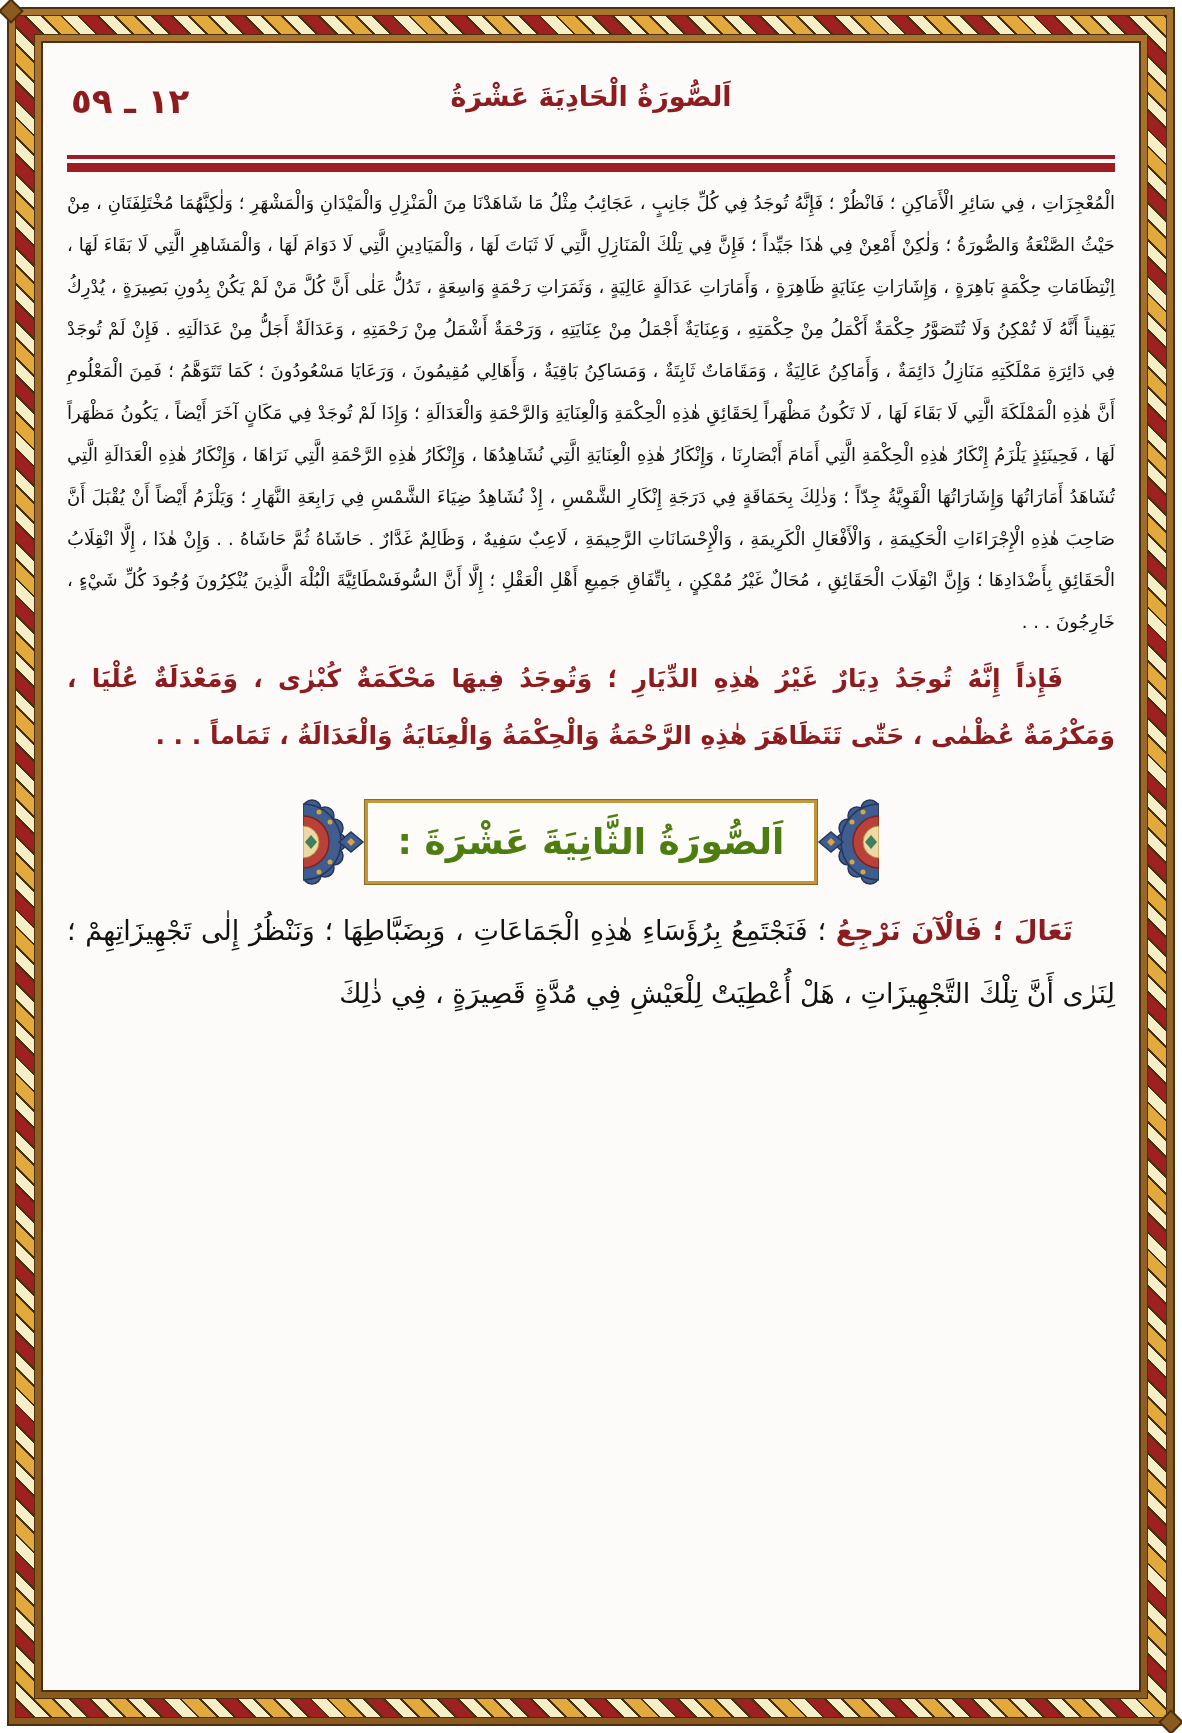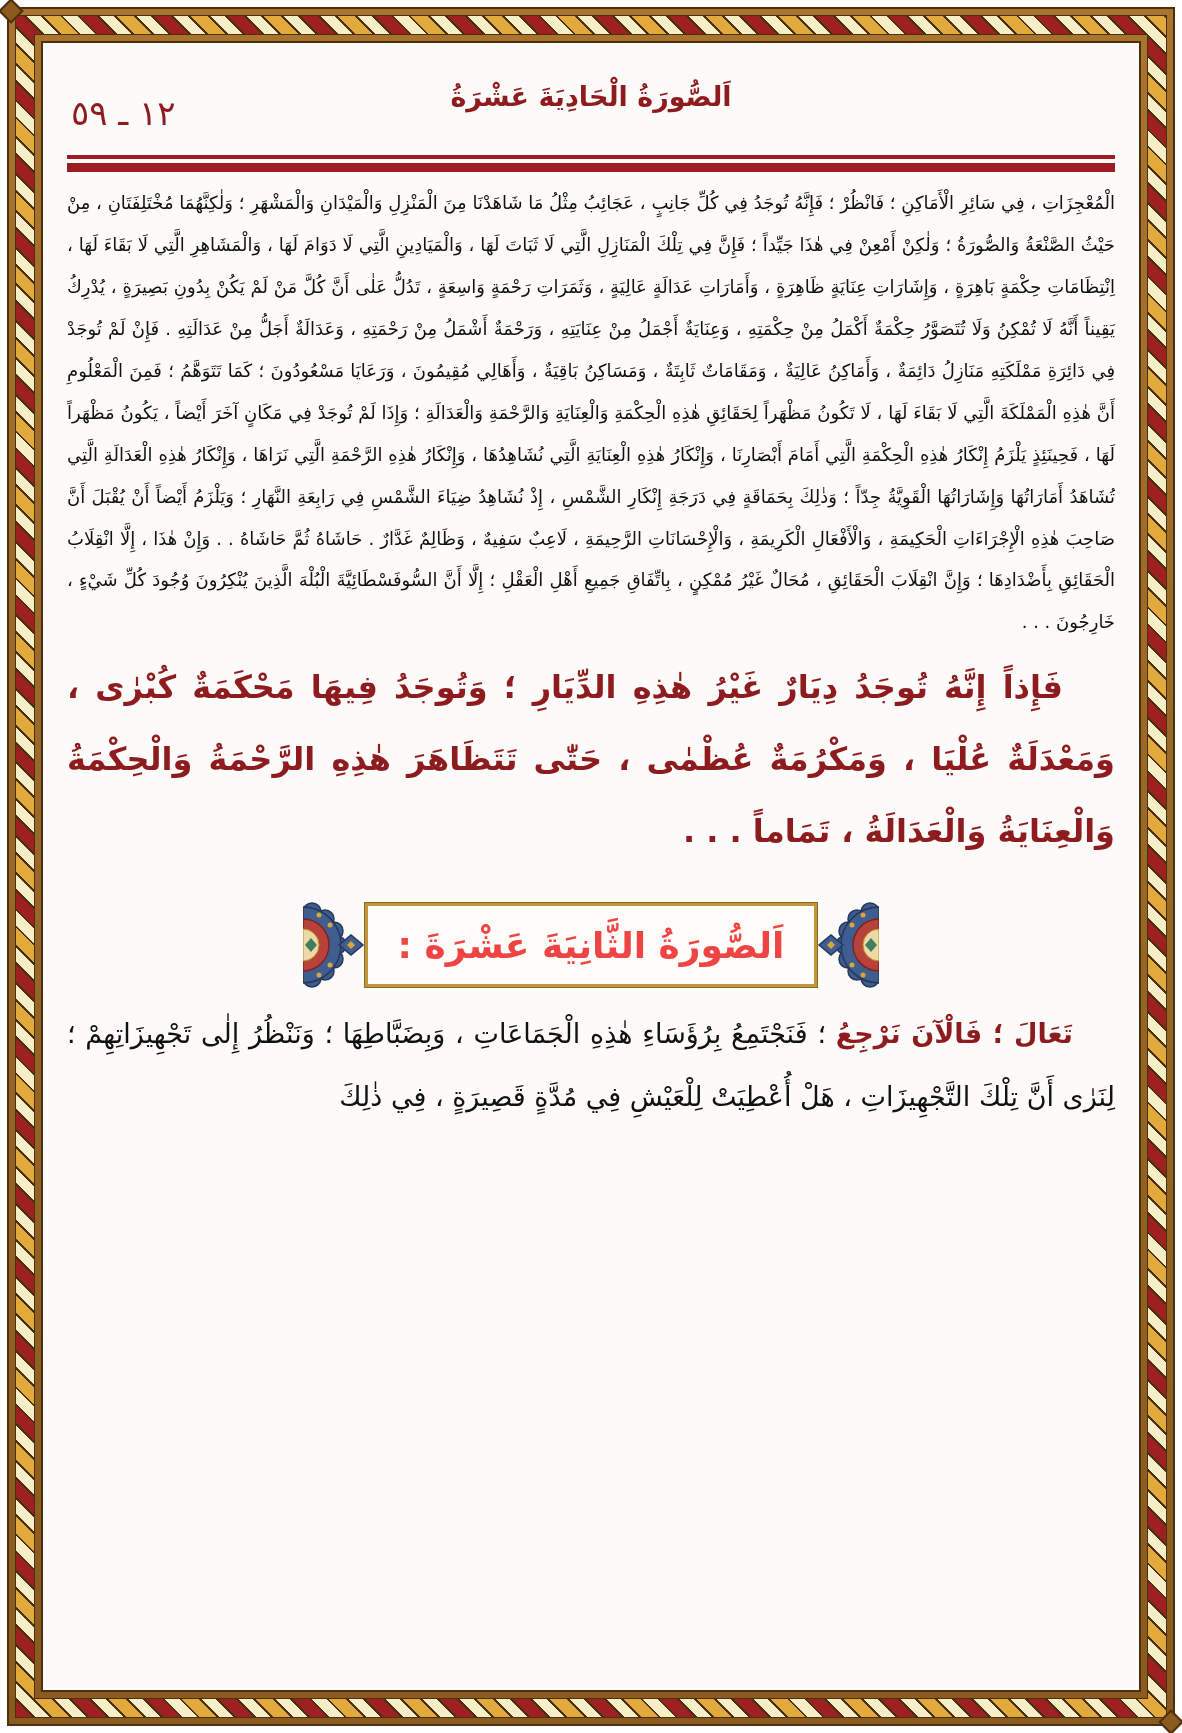--- a/index.html
+++ b/index.html
@@ -40,42 +40,42 @@
       position:absolute;width:14px;height:14px;
       background:#8a5a1e;border:2px solid #4a300e;
       transform:rotate(45deg);
   }
   .corner-spike.tl{top:2px;left:2px;}
   .corner-spike.br{bottom:2px;right:2px;}
 
   
   .header{position:relative;height:88px;}
   .page-label{
-      position:absolute;left:4px;top:30px;
-      font-size:34px;font-weight:400;color:#8e1b1e;
+      position:absolute;left:4px;top:18px;
+      font-size:34px;font-weight:700;color:#8e1b1e;
       direction:rtl;
   }
   .chapter-title{
       text-align:center;margin:8px;padding-top:16px;
       font-size:27px;font-weight:700;color:#8e1b1e;
       line-height:1.3;
   }
   .rule{margin:4px 0 10px;}
   .rule-thin{height:4px;background:#a01c24;margin-bottom:4px;}
   .rule-thick{height:9px;background:#a01c24;}
 
   
   .body-par{
       margin:10px 0 0;
       font-size:18px;line-height:2.33;color:#111111;
       text-align:justify;
   }
   .highlight-par{
       margin:8px 0 0;
-      font-size:32px;line-height:2.25;
+      font-size:25px;line-height:2.25;
       color:#8e1b1e;font-weight:700;
       text-align:justify;text-indent:52px;
   }
   .closing-par{
       margin:6px 0 0;
       font-size:27px;line-height:2.33;color:#111111;
       text-align:justify;text-indent:42px;
   }
   .closing-lead{color:#8e1b1e;font-weight:700;margin-top:16px;}
 
@@ -86,21 +86,21 @@
       width:fit-content;
   }
   .banner-box{
       box-sizing:border-box;
       min-width:360px;height:84px;
       display:flex;align-items:center;justify-content:center;
       padding:0 30px;
       background:#fdfcf8;
       border:3px solid #c2963a;
       box-shadow:0 0 0 1px #8a6a20, 0 0 0 3px #fdfcf8;
-      font-size:36px;font-weight:700;color:#ef4444;
+      font-size:36px;font-weight:700;color:#4d7c0f;
       direction:rtl;
   }
   .medallion{flex:0 0 auto;}
   .medallion.left{transform:scaleX(-1);margin-right:-3px;}
   .medallion.right{margin-left:-3px;}
 </style>
 </head>
 <body>
 
 <div class="page">

